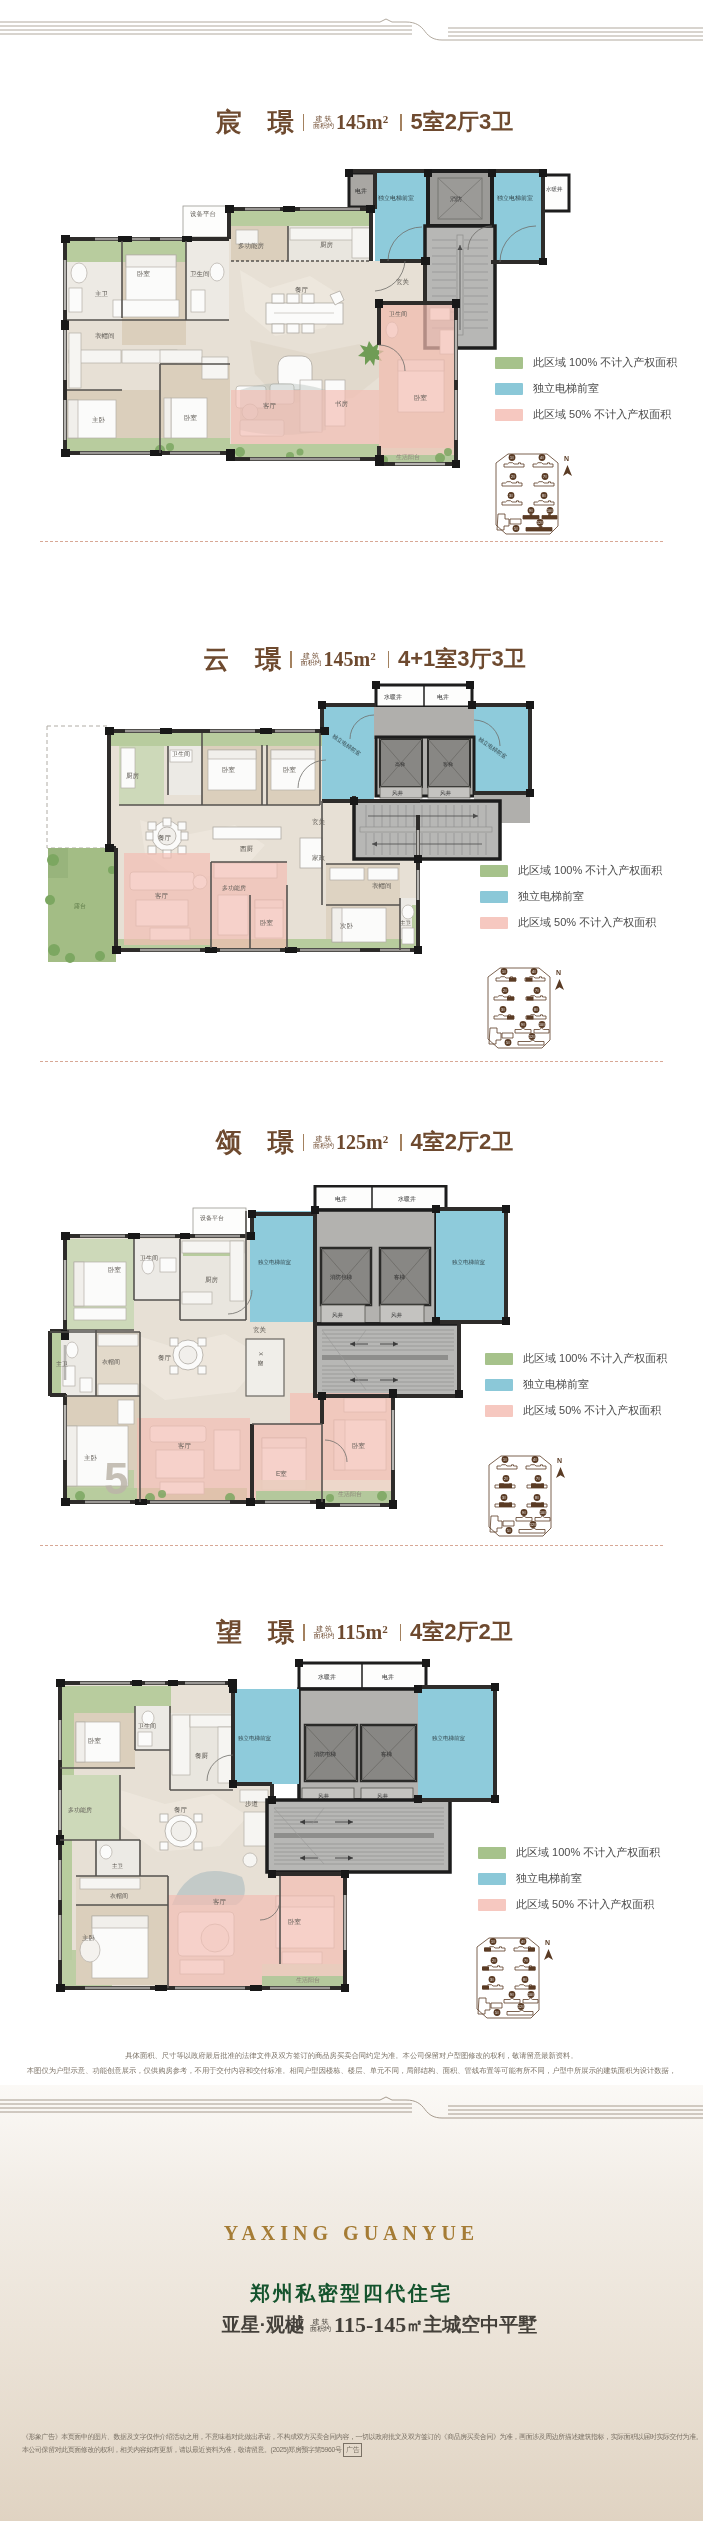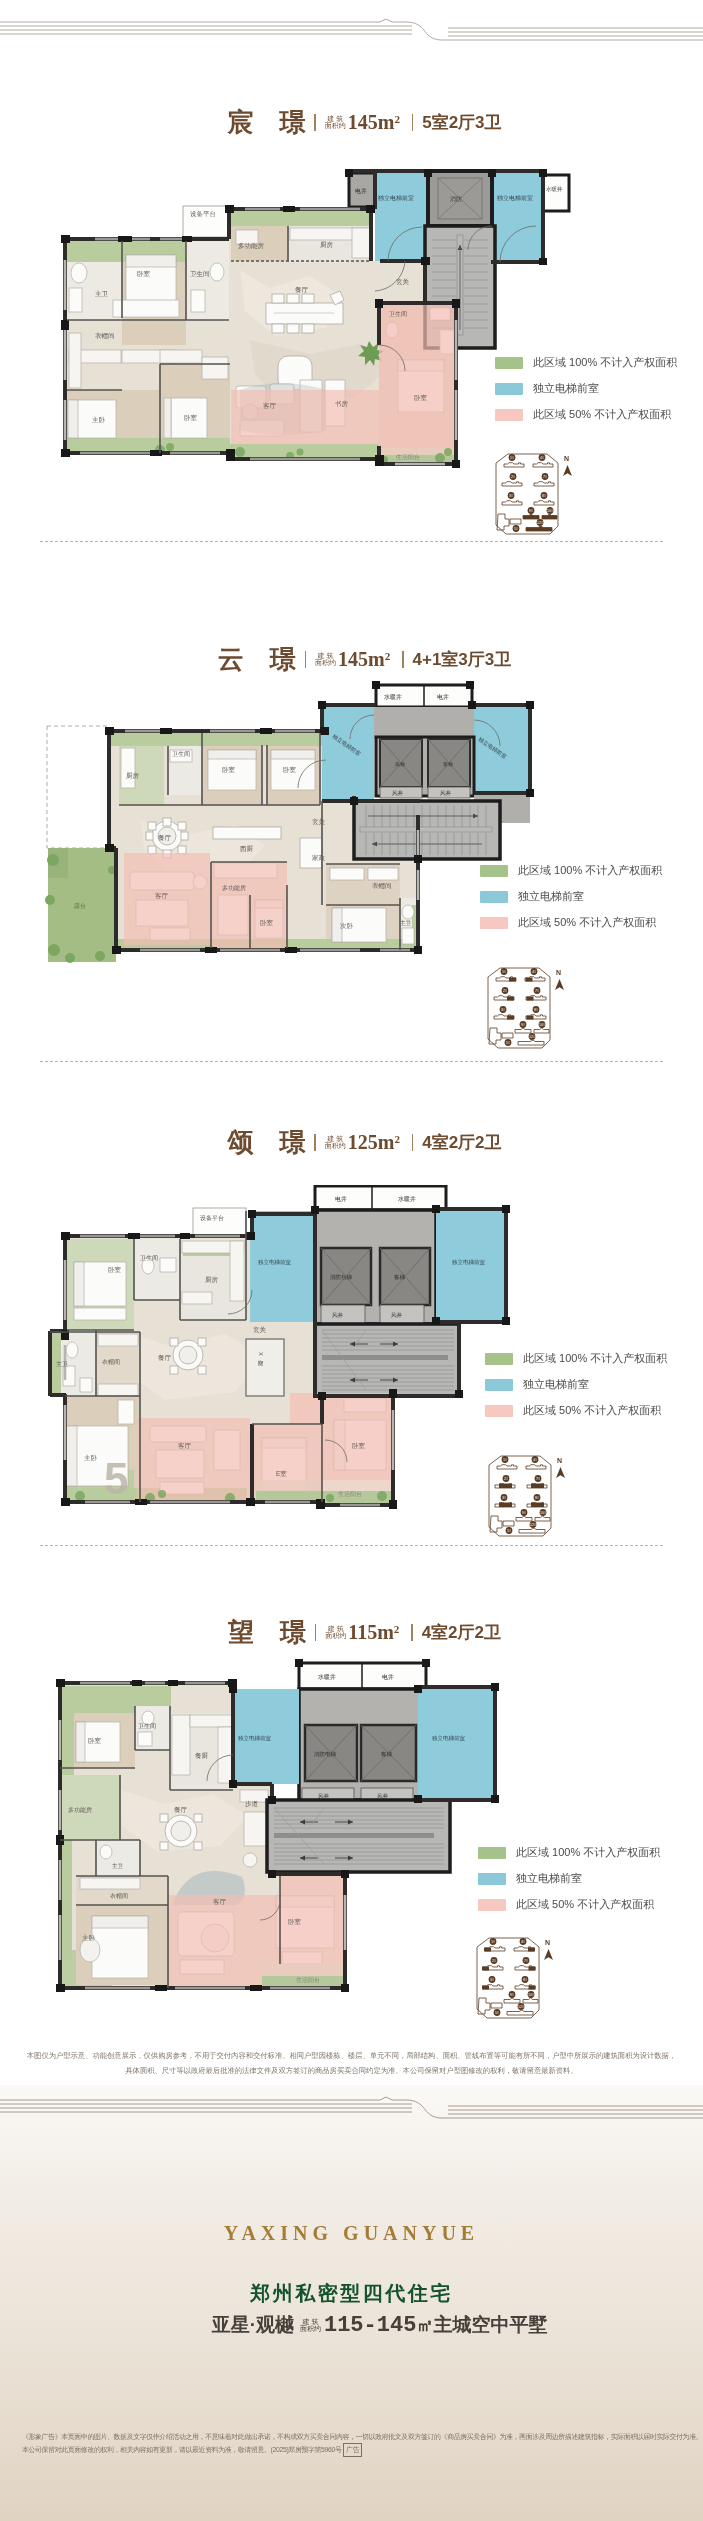--- a/index.html
+++ b/index.html
@@ -5,21 +5,21 @@
 html,body{margin:0;padding:0;}
 body{width:703px;font-family:"Liberation Sans",sans-serif;background:#fff;}
 .page{position:relative;width:703px;height:2521px;overflow:hidden;background:#fff;}
 .abs{position:absolute;}
 .title{position:absolute;left:0;width:703px;display:flex;align-items:center;justify-content:center;color:#6e4a2f;}
 .tname{font-size:26px;font-weight:bold;letter-spacing:26px;text-indent:26px;margin-right:-26px;}
 .tsep{display:inline-block;width:1.3px;height:17px;background:#a3815f;margin:0 9px 0 9px;}
 .tmini{display:inline-block;font-size:7px;line-height:7px;color:#6e4a2f;margin-right:2px;text-align:center;}
 .tnum{font-family:"Liberation Serif",serif;font-size:20px;font-weight:bold;letter-spacing:0;}
 .tsup{font-size:11px;vertical-align:6px;}
-.trooms{font-size:17px;font-weight:bold;letter-spacing:0;}
+.trooms{font-size:22px;font-weight:bold;letter-spacing:0;}
 .legend{position:absolute;}
 .lrow{display:flex;align-items:center;height:13px;margin-bottom:13px;}
 .lsw{width:28px;height:12px;border-radius:1px;margin-right:10px;}
 .ltx{font-size:11px;color:#4c4c4c;letter-spacing:0;white-space:nowrap;}
 .divider{position:absolute;left:40px;width:623px;border-top:1.5px dashed #d8a896;}
 .plan text{font-family:"Liberation Sans",sans-serif;}
 </style>
 </head>
 <body>
 <div class="page">
@@ -1220,42 +1220,42 @@
  <rect x="11" y="34.5" width="7" height="4"></rect>
         <rect x="57.5" y="34.5" width="7" height="4"></rect>
  <rect x="11" y="53.5" width="7" height="4"></rect>
         <rect x="57.5" y="53.5" width="7" height="4"></rect>
 </g>
 <use href="#kpchips"></use>
 <use href="#kpcompass"></use>
 </svg>
 
 <div class="abs" style="left:0;top:2048px;width:703px;text-align:center;font-size:7.3px;line-height:15px;color:#7d7468;white-space:nowrap;">
+<div>具体面积、尺寸等以政府最后批准的法律文件及双方签订的商品房买卖合同约定为准。本公司保留对户型图修改的权利，敬请留意最新资料。</div>
 <div>本图仅为户型示意、功能创意展示，仅供购房参考，不用于交付内容和交付标准。相同户型因楼栋、楼层、单元不同，局部结构、面积、管线布置等可能有所不同，户型中所展示的建筑面积为设计数据，</div>
-<div>具体面积、尺寸等以政府最后批准的法律文件及双方签订的商品房买卖合同约定为准。本公司保留对户型图修改的权利，敬请留意最新资料。</div>
 </div>
 
 <div class="abs" style="left:0;top:2085px;width:703px;height:436px;background:linear-gradient(180deg,#fbf9f6 0%,#f2ede6 25%,#ece4d9 55%,#e4d9ca 85%,#e0d3c2 100%);"></div>
 
 <svg class="abs" style="left:0;top:2090px" width="703" height="50" viewBox="0 0 703 50">
  <g stroke="#9d9183" stroke-width="0.9" fill="none">
   <path d="M0 14 H412 M0 18 H412 M0 22 H412"></path>
   <path d="M448 16 H703 M448 20 H703 M448 24 H703"></path>
   <path d="M0 10 H380 l6 -3 l6 3 h14 c10 0 15 4 19 9.5 c4 5.5 9 8.5 17 8.5 H703"></path>
  </g>
 </svg>
 
 <div class="abs" style="left:0;top:2222px;width:703px;text-align:center;font-family:'Liberation Serif',serif;font-size:20px;letter-spacing:5px;color:#a57c35;font-weight:bold;">YAXING GUANYUE</div>
 
 <div class="abs" style="left:0;top:2280px;width:703px;text-align:center;font-size:20px;font-weight:bold;letter-spacing:2.5px;color:#14532d;">郑州私密型四代住宅</div>
 
 <div class="abs" style="left:0;top:2312px;width:703px;display:flex;align-items:center;justify-content:center;color:#44403a;padding-left:28px;">
  <span style="font-size:19px;font-weight:bold;">亚星·观樾</span>
  <span style="display:inline-block;font-size:7px;line-height:7.5px;margin:0 3px 0 6px;text-align:center;">建 筑<br>面积约</span>
- <span style="font-size:22px;font-weight:bold;font-family:Liberation Mono, monospace;">115-145</span>
+ <span style="font-size:22px;font-weight:bold;font-family:Liberation Serif, serif;">115-145</span>
  <span style="font-size:17px;font-weight:bold;">㎡</span>
  <span style="font-size:19px;font-weight:bold;">主城空中平墅</span>
 </div>
 
 
 <div class="abs" style="left:22px;top:2431px;width:681px;font-size:6.9px;letter-spacing:-0.35px;line-height:12px;color:#7a7165;text-align:left;white-space:nowrap;overflow:hidden;">
 <div>《形象广告》本页面中的图片、数据及文字仅作介绍活动之用，不意味着对此做出承诺，不构成双方买卖合同内容，一切以政府批文及双方签订的《商品房买卖合同》为准，画面涉及周边所描述建筑指标，实际面积以届时实际交付为准。</div>
 <div>本公司保留对此页面修改的权利，相关内容如有更新，请以最近资料为准，敬请留意。(2025)郑房预字第5960号 <span style="display:inline-block;border:0.5px solid #7a7165;padding:0 2px;font-size:7px;">广告</span></div>
 </div>
 

